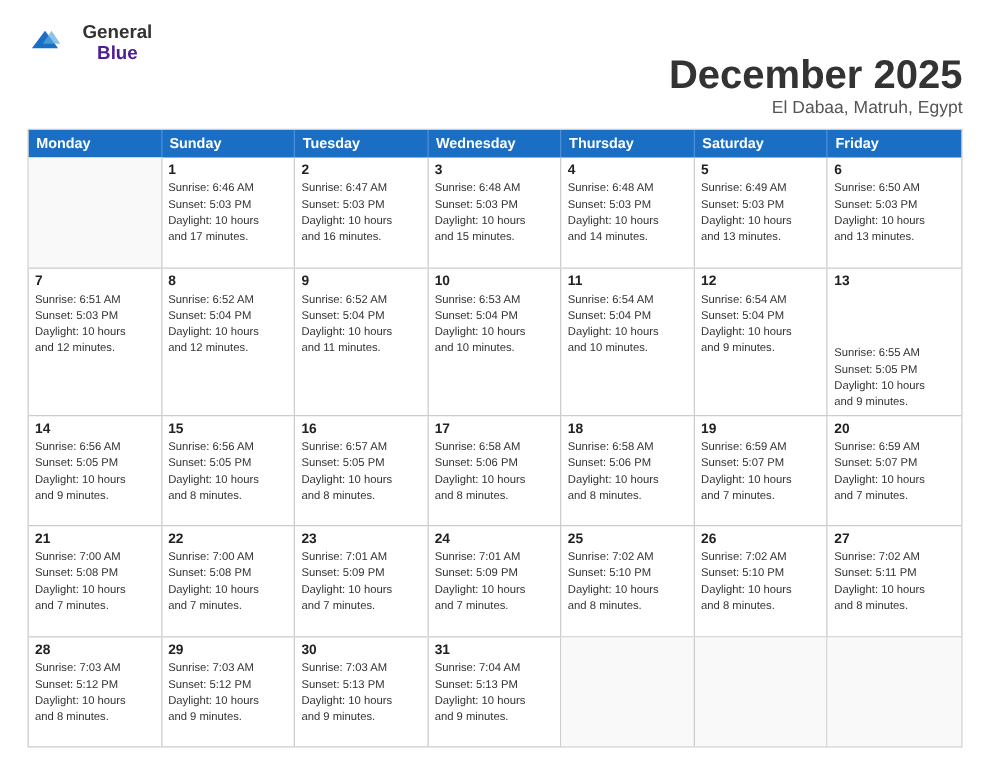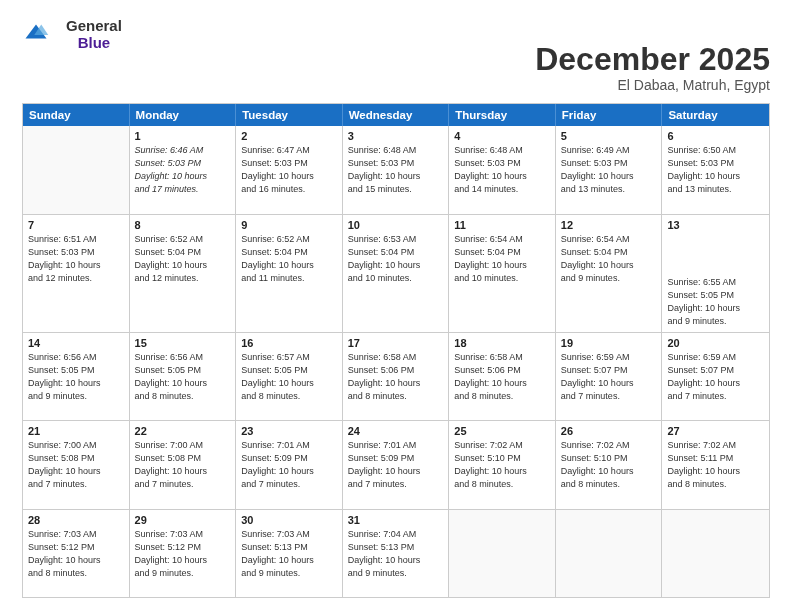--- a/index.html
+++ b/index.html
@@ -133,34 +133,34 @@
       </div>
     </div>
     <div class="title-block">
       <div class="title-month">December 2025</div>
       <div class="title-location">El Dabaa, Matruh, Egypt</div>
     </div>
   </div>
 
   <div class="calendar">
     <div class="cal-header">
+      <div class="cal-header-cell">Monday</div>
       <div class="cal-header-cell">Sunday</div>
-      <div class="cal-header-cell">Monday</div>
       <div class="cal-header-cell">Tuesday</div>
       <div class="cal-header-cell">Wednesday</div>
       <div class="cal-header-cell">Thursday</div>
+      <div class="cal-header-cell">Saturday</div>
       <div class="cal-header-cell">Friday</div>
-      <div class="cal-header-cell">Saturday</div>
     </div>
     <div class="cal-body" id="cal-body">
     <div class="cal-row">
           <div class="cal-cell empty"></div>
           <div class="cal-cell">
             <span class="day-num">1</span>
-            <div class="cell-text" style="white-space: pre-line; font-style: italic;">Sunrise: 6:46 AM
+            <div class="cell-text" style="white-space: pre-line;">Sunrise: 6:46 AM
 Sunset: 5:03 PM
 Daylight: 10 hours
 and 17 minutes.</div>
           </div>
           <div class="cal-cell">
             <span class="day-num">2</span>
             <div class="cell-text" style="white-space: pre-line;">Sunrise: 6:47 AM
 Sunset: 5:03 PM
 Daylight: 10 hours
 and 16 minutes.</div>

